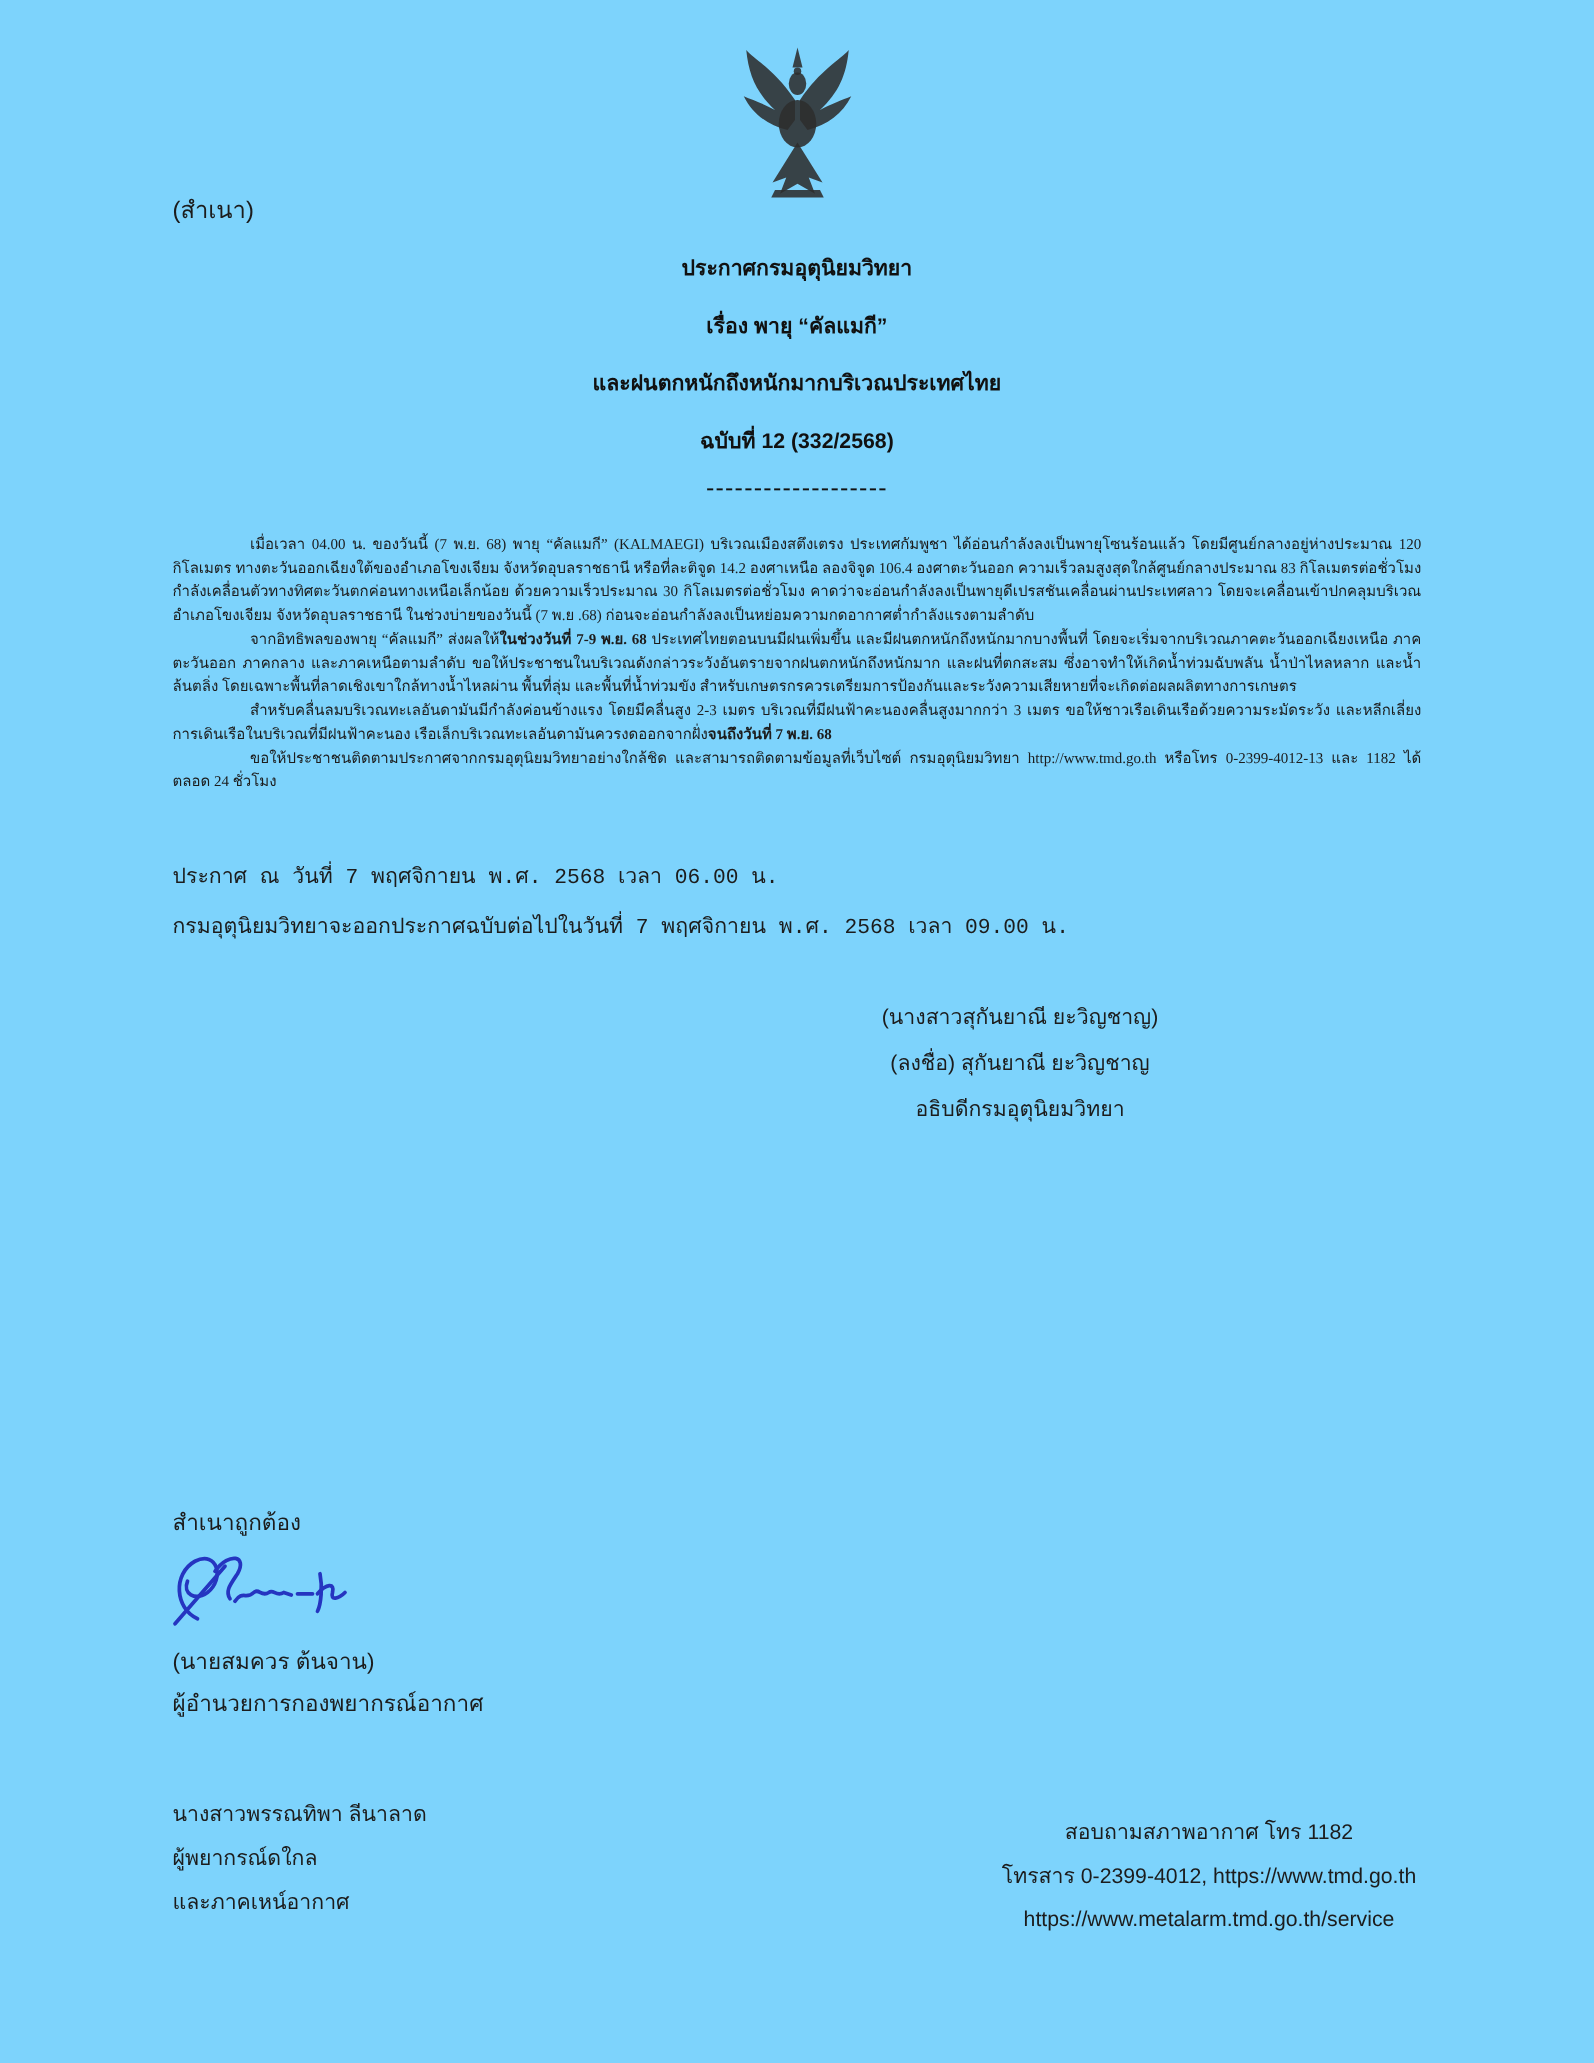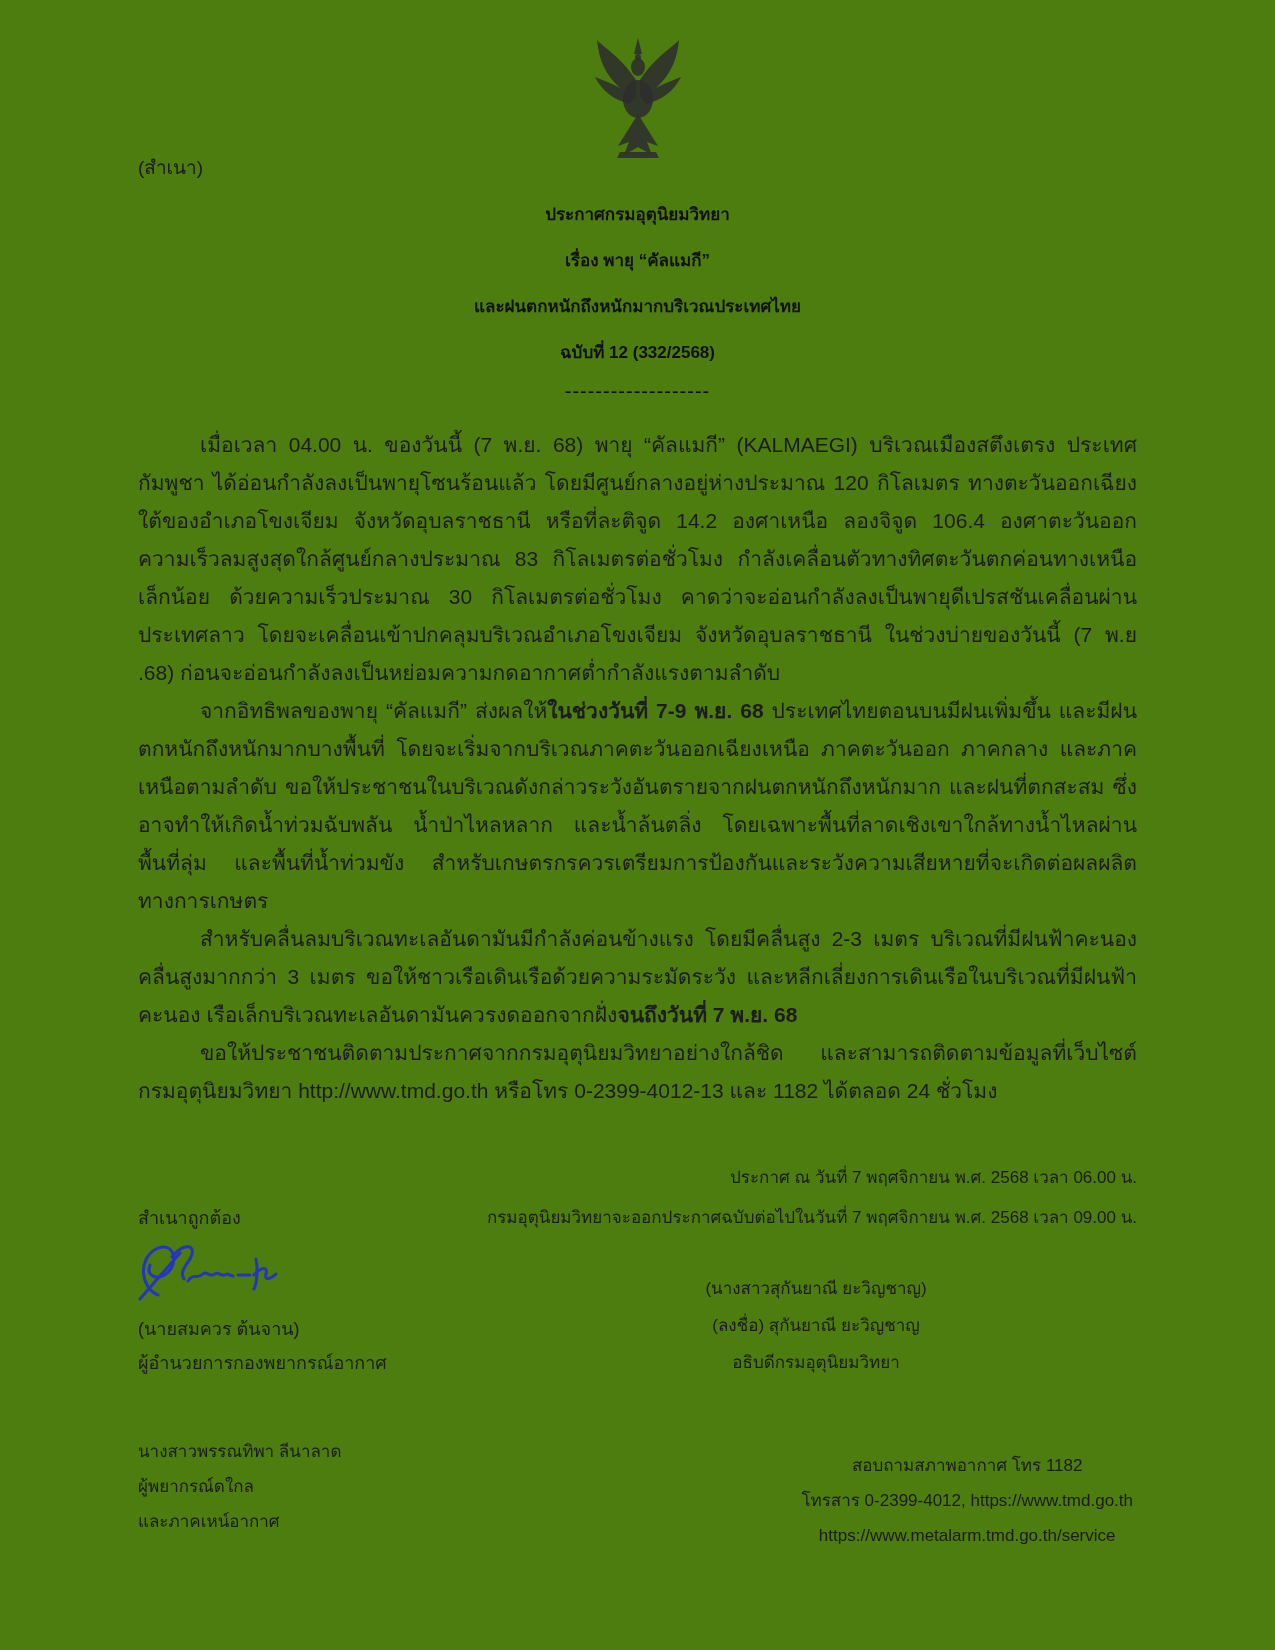--- a/index.html
+++ b/index.html
@@ -1,19 +1,19 @@
 <!DOCTYPE html>
 <html lang="th"><head>
 <meta charset="utf-8">
 <style>
   html,body{margin:0;padding:0;background:#ffffff;}
   .page{
     position:relative;
     width:1275px;height:1650px;
-    background:#4d7c0f;
+    background:#7dd3fc;
     font-family:"Liberation Sans","DejaVu Sans",sans-serif;
     color:#1c1c1c;
     overflow:hidden;
   }
   .content{padding:0 138px;}
   .emblem-wrap{
     margin-top:36px;
     height:130px;
     display:flex;justify-content:center;align-items:flex-start;
   }
@@ -22,25 +22,25 @@
     font-size:19px;color:#1c1c1c;
   }
   .doc-header{text-align:center;margin-top:26px;}
   .doc-header .h-line{
     font-weight:bold;font-size:17px;line-height:46px;color:#111;
   }
   .divider{
     text-align:center;font-size:20px;letter-spacing:1px;
     line-height:26px;color:#111;margin-top:2px;
   }
-  .body-text{margin-top:22px;font-size:21px;line-height:38px;text-align:justify;}
+  .body-text{margin-top:22px;font-size:12px;line-height:19px;text-align:justify;font-family:Liberation Serif, serif;}
   .body-text p.para{margin:0;text-indent:62px;}
   .body-text b{font-weight:bold;}
   .announce{
-    margin-top:48px;text-align:right;font-size:17px;line-height:40px;
+    margin-top:48px;text-align:left;font-size:17px;line-height:40px;font-family:Liberation Mono, monospace;
   }
   .sign-block{
     margin-top:32px;margin-left:492px;width:372px;
     text-align:center;font-size:17px;line-height:37px;
   }
   .certify{
     position:absolute;left:138px;top:1203px;font-size:18px;
   }
   .certify .c-label{line-height:30px;}
   .certify .c-sig{margin:4px 0 2px -4px;}

